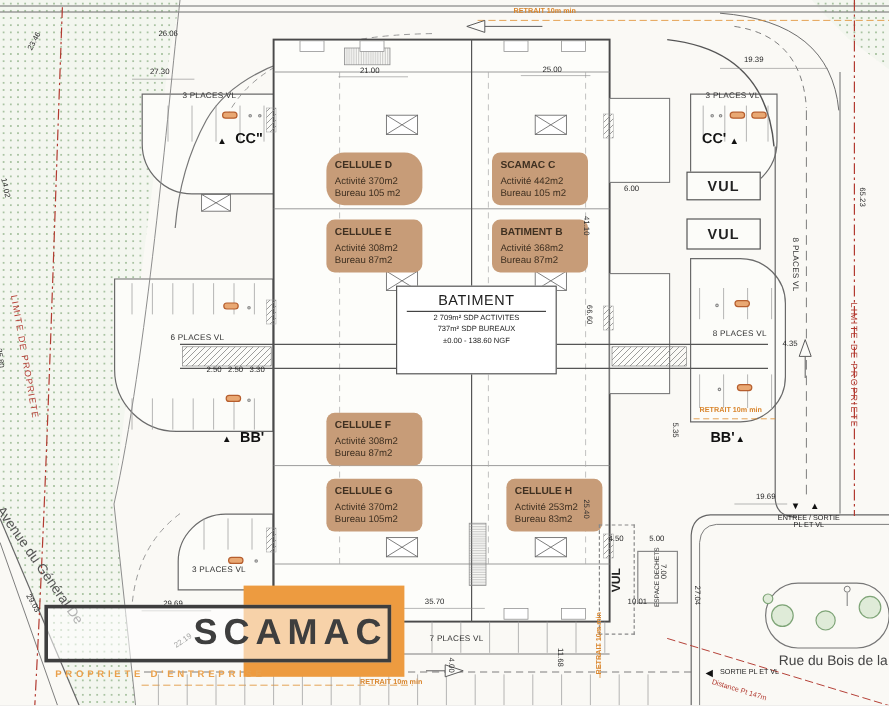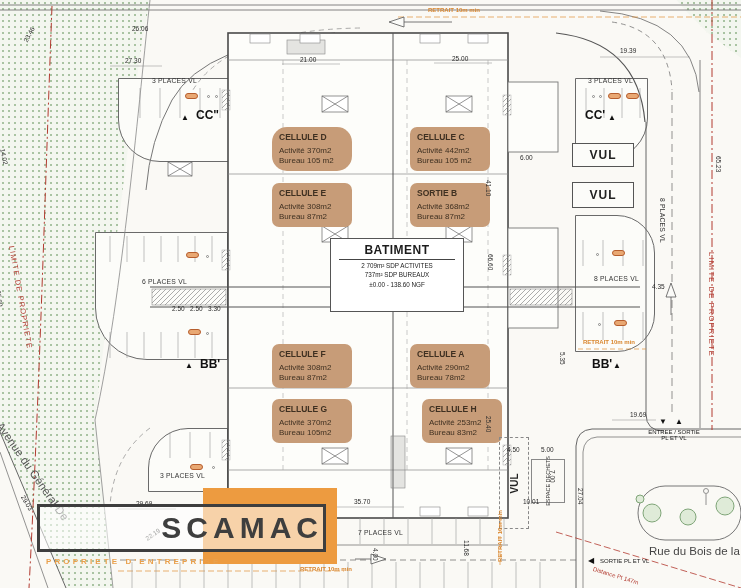--- a/index.html
+++ b/index.html
@@ -17,21 +17,21 @@
   .tri{position:absolute;font-size:8px;color:#111;}
   .ret{position:absolute;font-size:6px;color:#D9862E;white-space:nowrap;font-weight:bold;}
   .lim{position:absolute;font-size:7.5px;color:#B23A30;letter-spacing:1.2px;white-space:nowrap;}
   .cell{position:absolute;width:80px;height:44px;background:#C79C78;border-radius:7px;color:#3F3021;padding:5px 7px;}
   .cname{font-size:8.5px;font-weight:bold;margin-bottom:4px;}
   .cline{font-size:8px;line-height:1.3;}
   .car{position:absolute;width:13px;height:6px;border:1px solid #B65E2E;background:#E9A873;border-radius:3px;}
   .mini{position:absolute;width:3px;height:3px;border:1px solid #888;border-radius:50%;}
   .vulbox{position:absolute;border:1px solid #555;background:#FCFCF9;display:flex;align-items:center;justify-content:center;font-weight:bold;font-size:12px;letter-spacing:1px;color:#222;}
   #batiment{position:absolute;left:330px;top:238px;width:134px;height:74px;background:#fff;border:1px solid #555;text-align:center;color:#1c1c1c;}
-  .bat-title{font-size:12px;font-weight:bold;letter-spacing:.5px;margin-top:4px;}
+  .bat-title{font-size:12px;font-weight:normal;letter-spacing:.5px;margin-top:4px;}
   .bat-area{font-size:14.5px;font-weight:bold;}
   .bat-sep{border-top:1px solid #444;margin:2px 8px 1px;}
   .bat-sm{font-size:6.3px;line-height:1.5;}
   #vul-bottom{position:absolute;left:499px;top:437px;width:30px;height:92px;border:1px dashed #888;display:flex;align-items:center;justify-content:center;}
   #vul-bottom span{transform:rotate(-90deg);font-weight:bold;font-size:10px;color:#222;white-space:nowrap;}
   #espace-dechets{position:absolute;left:531px;top:459px;width:34px;height:44px;border:1px solid #888;display:flex;align-items:center;justify-content:center;}
   #espace-dechets span{transform:rotate(-90deg);font-size:5.5px;color:#333;white-space:nowrap;}
   #logo-orange{position:absolute;left:203px;top:488px;width:134px;height:76px;background:#ED9B40;}
   #logo-box{position:absolute;left:37px;top:504px;width:289px;height:48px;border:3px solid #3E3E3E;background:rgba(255,255,255,.55);display:flex;align-items:center;}
   #logo-scamac{flex:1;text-align:right;font-size:30px;font-weight:bold;color:#3E3E3E;letter-spacing:5px;}
@@ -175,43 +175,38 @@
         <path d="M666,297L671,283L676,297Z"></path>
     </g>
   </svg>
 
   <div class="cell" style="left:272px;top:127px;border-radius:15px;">
     <div class="cname">CELLULE D</div>
     <div class="cline">Activité 370m2</div>
     <div class="cline">Bureau 105 m2</div>
   </div>
   <div class="cell" style="left:410px;top:127px;">
-    <div class="cname">CELLULE C</div>
+    <div class="cname">SCAMAC C</div>
     <div class="cline">Activité 442m2</div>
     <div class="cline">Bureau 105 m2</div>
   </div>
   <div class="cell" style="left:272px;top:183px;">
     <div class="cname">CELLULE E</div>
     <div class="cline">Activité 308m2</div>
     <div class="cline">Bureau 87m2</div>
   </div>
   <div class="cell" style="left:410px;top:183px;">
-    <div class="cname">SORTIE B</div>
+    <div class="cname">BATIMENT B</div>
     <div class="cline">Activité 368m2</div>
     <div class="cline">Bureau 87m2</div>
   </div>
   <div class="cell" style="left:272px;top:344px;">
     <div class="cname">CELLULE F</div>
     <div class="cline">Activité 308m2</div>
     <div class="cline">Bureau 87m2</div>
-  </div>
-  <div class="cell" style="left:410px;top:344px;">
-    <div class="cname">CELLULE A</div>
-    <div class="cline">Activité 290m2</div>
-    <div class="cline">Bureau 78m2</div>
   </div>
   <div class="cell" style="left:272px;top:399px;">
     <div class="cname">CELLULE G</div>
     <div class="cline">Activité 370m2</div>
     <div class="cline">Bureau 105m2</div>
   </div>
   <div class="cell" style="left:410px;top:399px;margin-left:12px;">
     <div class="cname">CELLULE H</div>
     <div class="cline">Activité 253m2</div>
     <div class="cline">Bureau 83m2</div>

